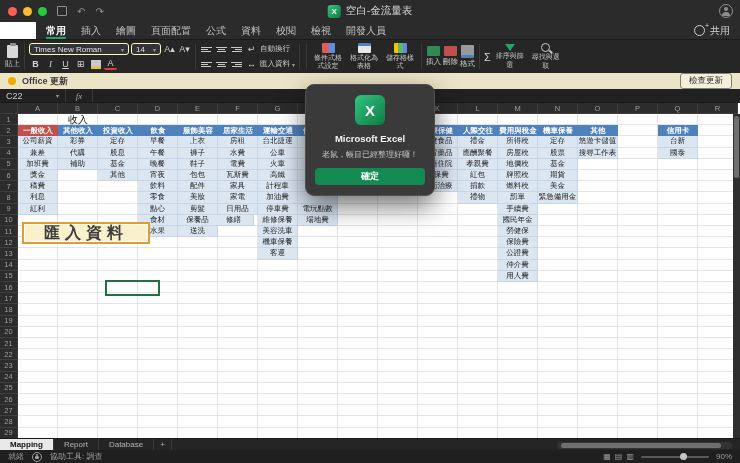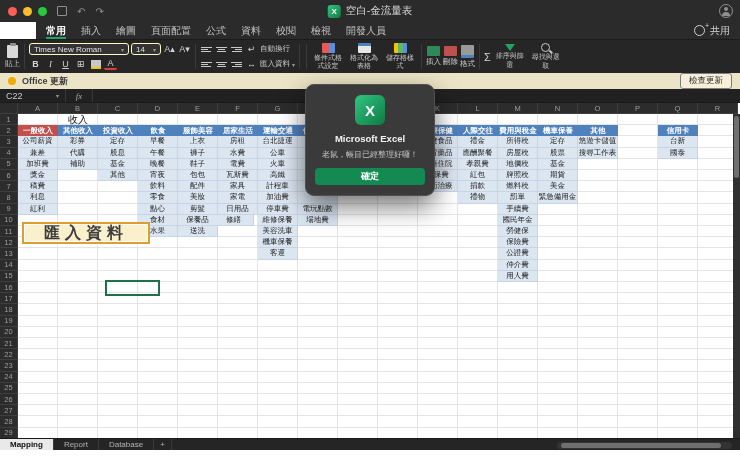--- a/index.html
+++ b/index.html
@@ -505,14 +505,30 @@
         <div class="stab active">Mapping</div>
         <div class="stab">Report</div>
         <div class="stab">Database</div>
         <div class="stab add">+</div>
       </div>
     <div class="hscroll">
       <span class="hhandle"></span>
     </div>
   </div>
 
+  <div class="statusbar">
+    <span>就緒</span>
+    <span class="acc-ic"></span>
+    <span>協助工具: 調查</span>
+    <div class="status-right">
+      <span class="view-ics">
+        <span>▦</span>
+        <span>▤</span>
+        <span>▥</span>
+      </span>
+      <span class="slider">
+        <span class="knob"></span>
+      </span>
+      <span>90%</span>
+    </div>
+  </div>
 
 </div>
 
 </body></html>

